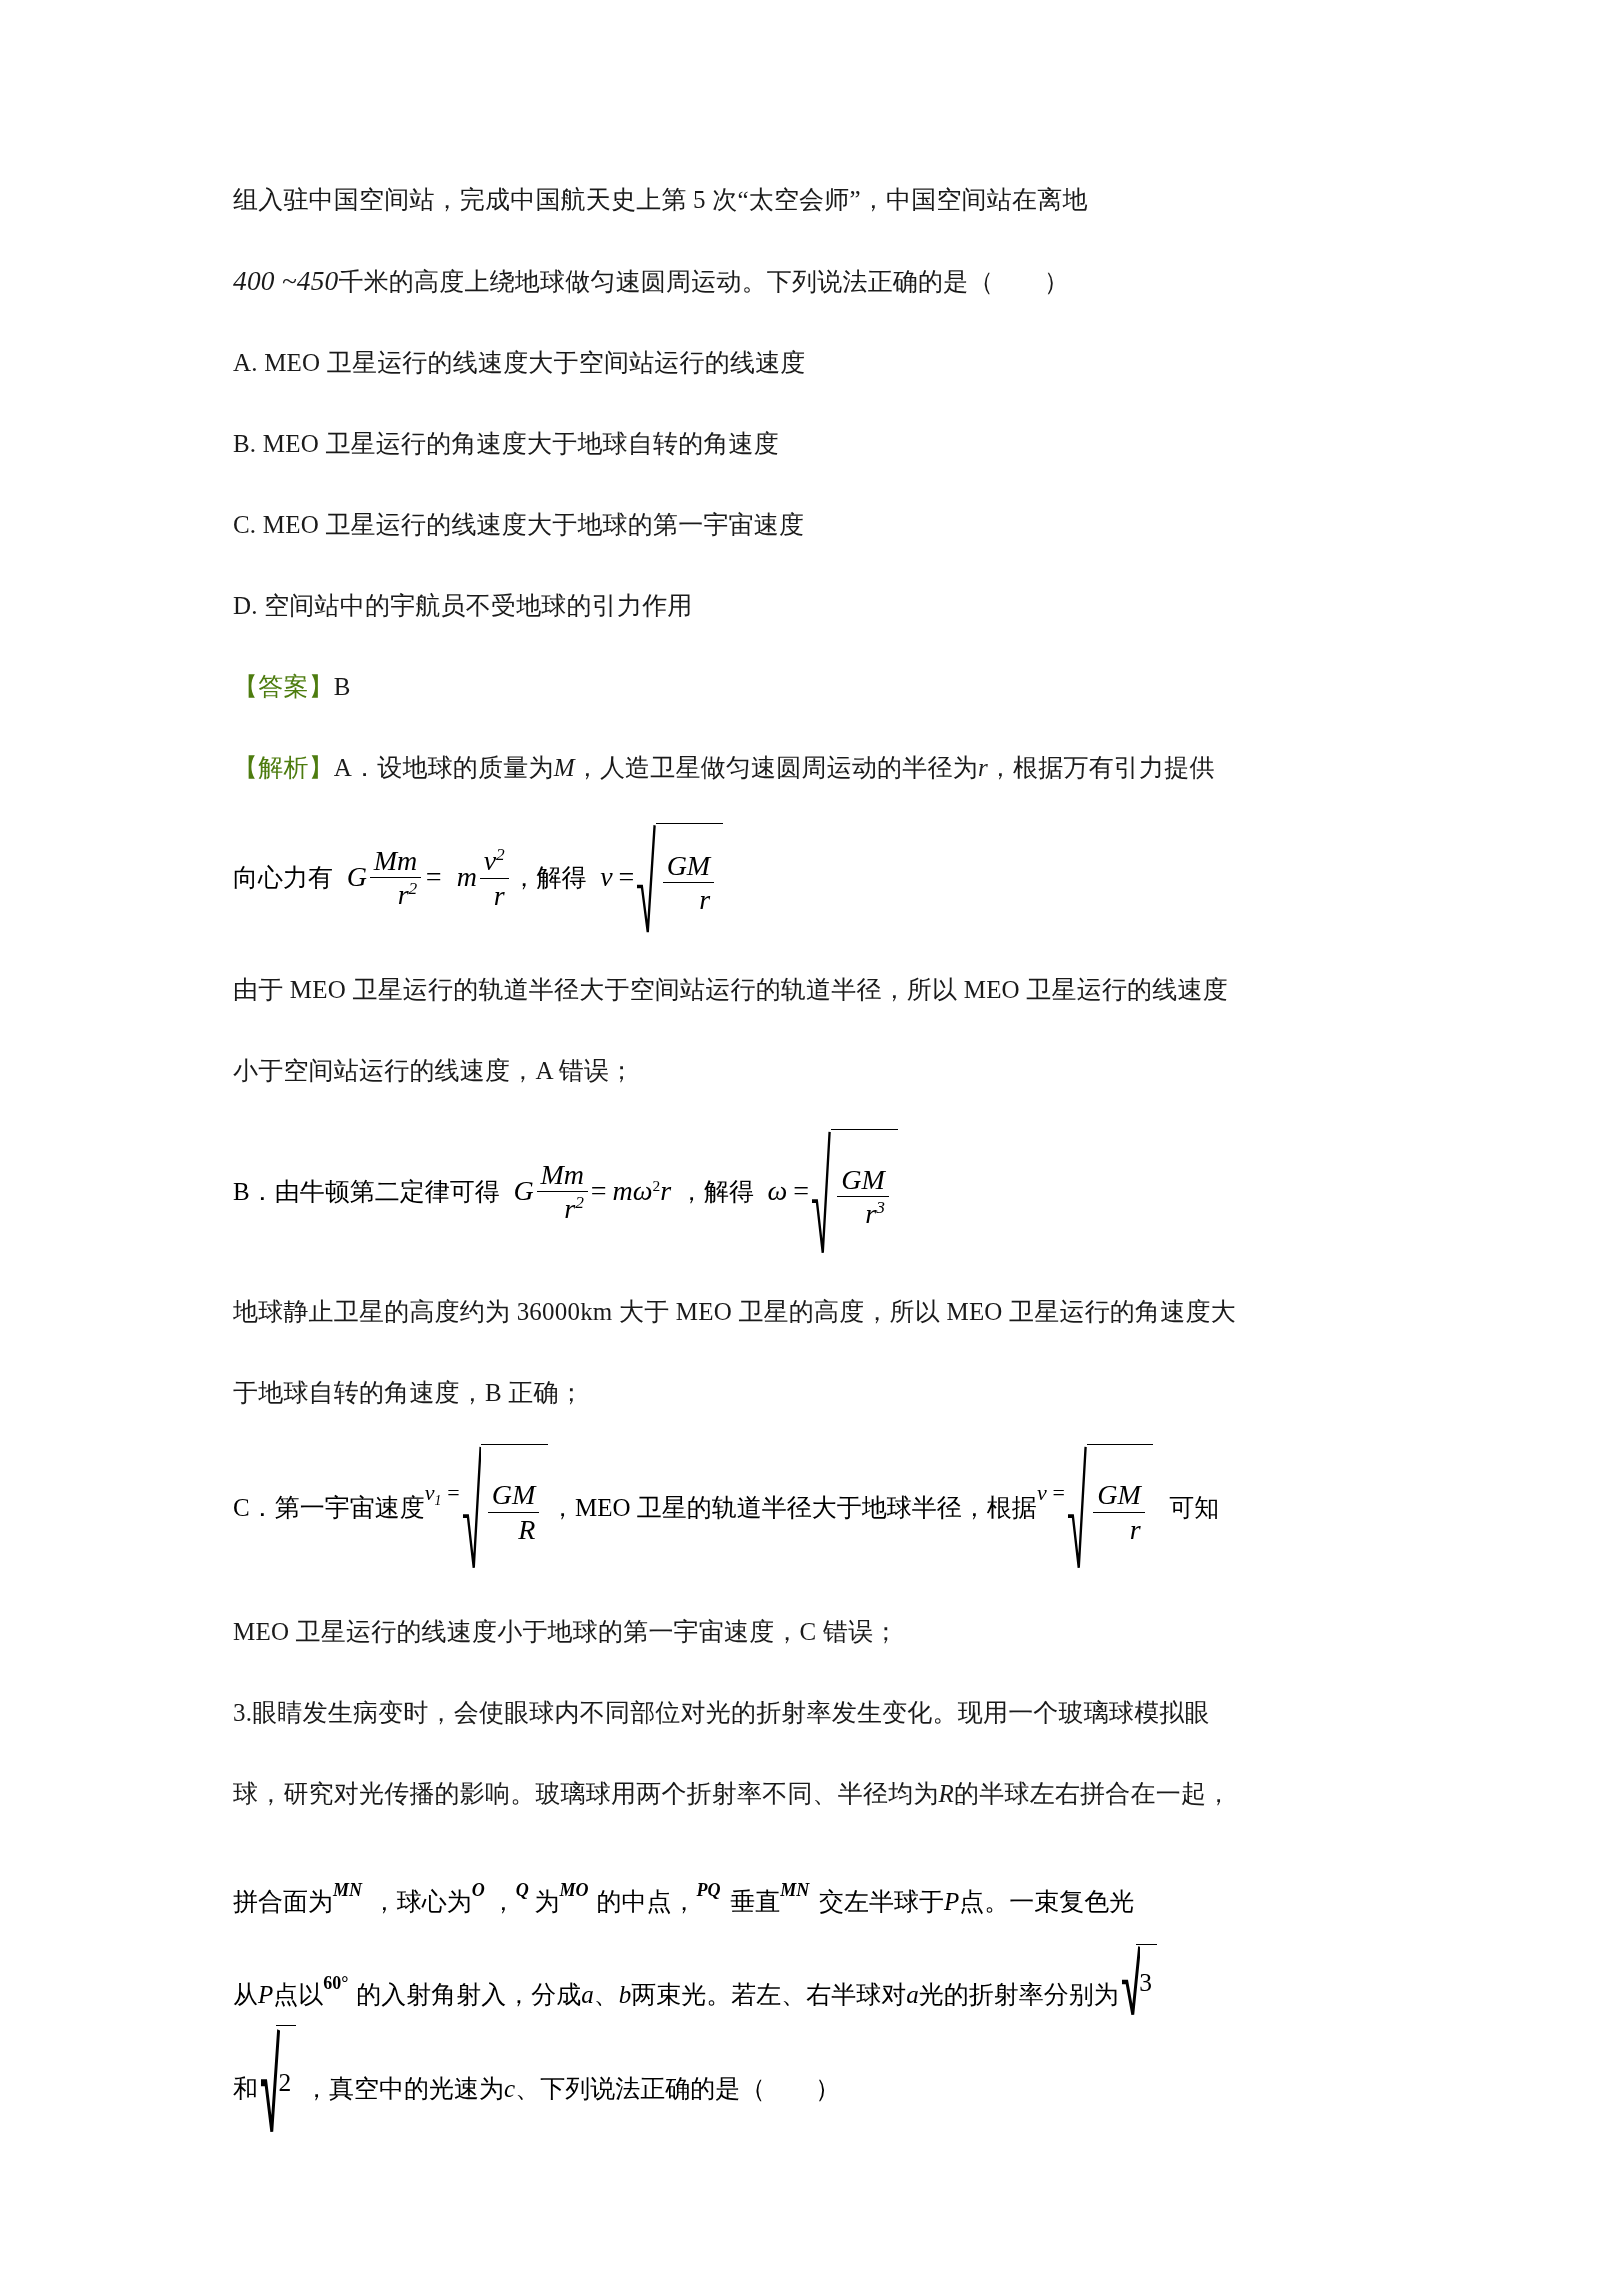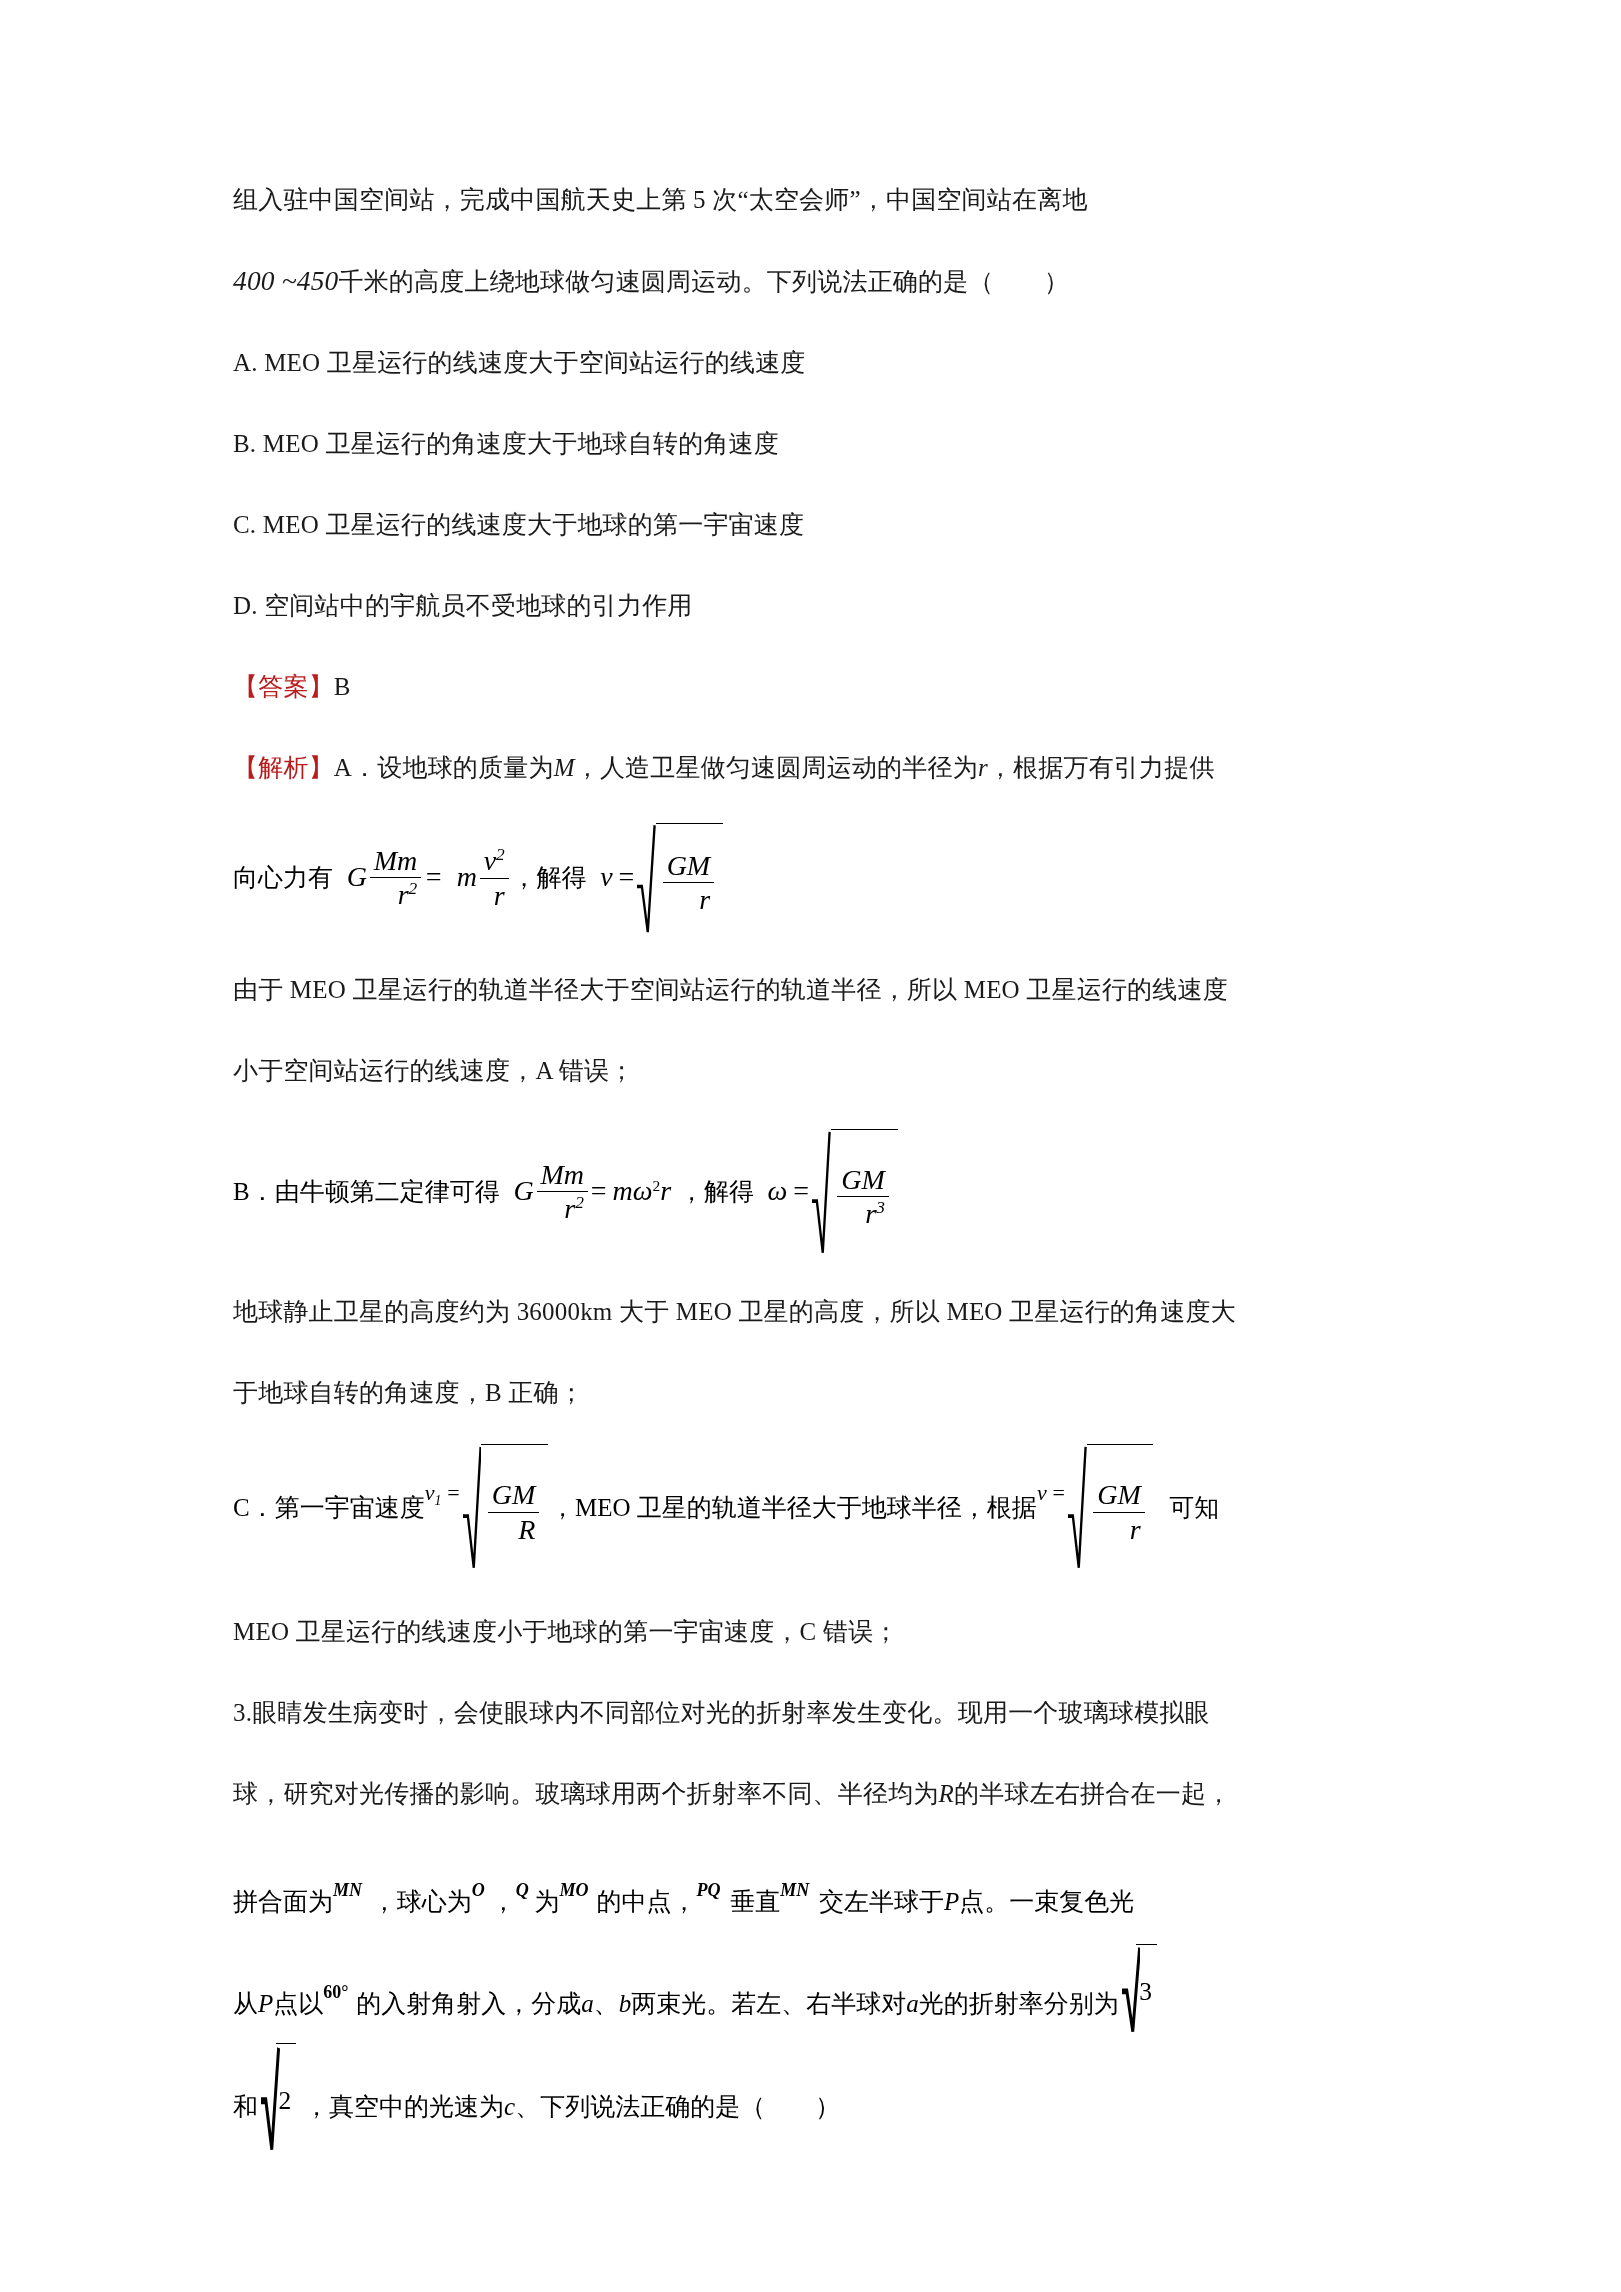--- a/index.html
+++ b/index.html
@@ -18,21 +18,21 @@
     padding:147px 225px 78px 233px;
   }
   .line {
     font-size:25px;
     line-height:56px;
     color:#1a1a1a;
     white-space:nowrap;
     letter-spacing:0.2px;
   }
   .cn { font-family:"Liberation Serif", serif; }
-  .tag-blue { color:#b91c1c; }
+  .tag-blue { color:#4d7c0f; }
   .eqline {
     line-height:108px;
     font-size:25px;
     white-space:nowrap;
   }
   .eqline.tall { line-height:123px; }
   .it { font-style:italic; font-family:"Liberation Serif", serif; }
   .supn { font-size:0.62em; vertical-align:super; }
   .subn { font-size:0.62em; vertical-align:sub; }
   
@@ -152,21 +152,21 @@
 
   <p class="line cn" style="margin-top:25.5px;">MEO 卫星运行的线速度小于地球的第一宇宙速度，C 错误；</p>
 
   <p class="line cn">3.眼睛发生病变时，会使眼球内不同部位对光的折射率发生变化。现用一个玻璃球模拟眼</p>
   <p class="line cn"><span>球，研究对光传播的影响。玻璃球用两个折射率不同、半径均为</span><span class="it">R</span><span>的半球左右拼合在一起，</span></p>
 
   <div class="eqline cn" style="line-height:110px;">
     <span>拼合面为</span><span class="raise-sm">MN</span><span class="sp" style="width:9.8px"></span><span>，球心为</span><span class="raise-sm">O</span><span class="sp" style="width:5.9px"></span><span>，</span><span class="raise-sm">Q</span><span class="sp" style="width:5.9px"></span><span>为</span><span class="raise-sm">MO</span><span class="sp" style="width:7.8px"></span><span>的中点，</span><span class="raise-sm">PQ</span><span class="sp" style="width:9.8px"></span><span>垂直</span><span class="raise-sm">MN</span><span class="sp" style="width:9.8px"></span><span>交左半球于</span><span class="it">P</span><span>点。一束复色光</span>
   </div>
 
-  <div class="eqline cn" style="line-height:90px;">
+  <div class="eqline cn" style="line-height:72px;">
     <span>从</span><span class="it">P</span><span>点以</span><span class="raise-sm" style="font-style:normal;">60°</span><span class="sp" style="width:7.8px"></span><span>的入射角射入，分成</span><span class="it">a</span><span>、</span><span class="it">b</span><span>两束光。若左、右半球对</span><span class="it">a</span><span>光的折射率分别为</span><span class="sqrt" style="top:-15.7px;padding-left:15.7px"><span class="sign">
           <svg viewBox="0 0 20 50" preserveAspectRatio="none">
             <polyline points="1,26 6,26 12,47 19,3" fill="none" stroke="#000" stroke-width="3"></polyline>
           </svg>
         </span><span class="radicand" style="padding:2px 4.9px 0 2.9px;font-size:25.5px;">3</span></span>
   </div>
 
   <div class="eqline cn" style="line-height:110px;">
     <span>和</span><span class="sqrt" style="top:-9.8px;padding-left:15.7px"><span class="sign">
           <svg viewBox="0 0 20 50" preserveAspectRatio="none">

